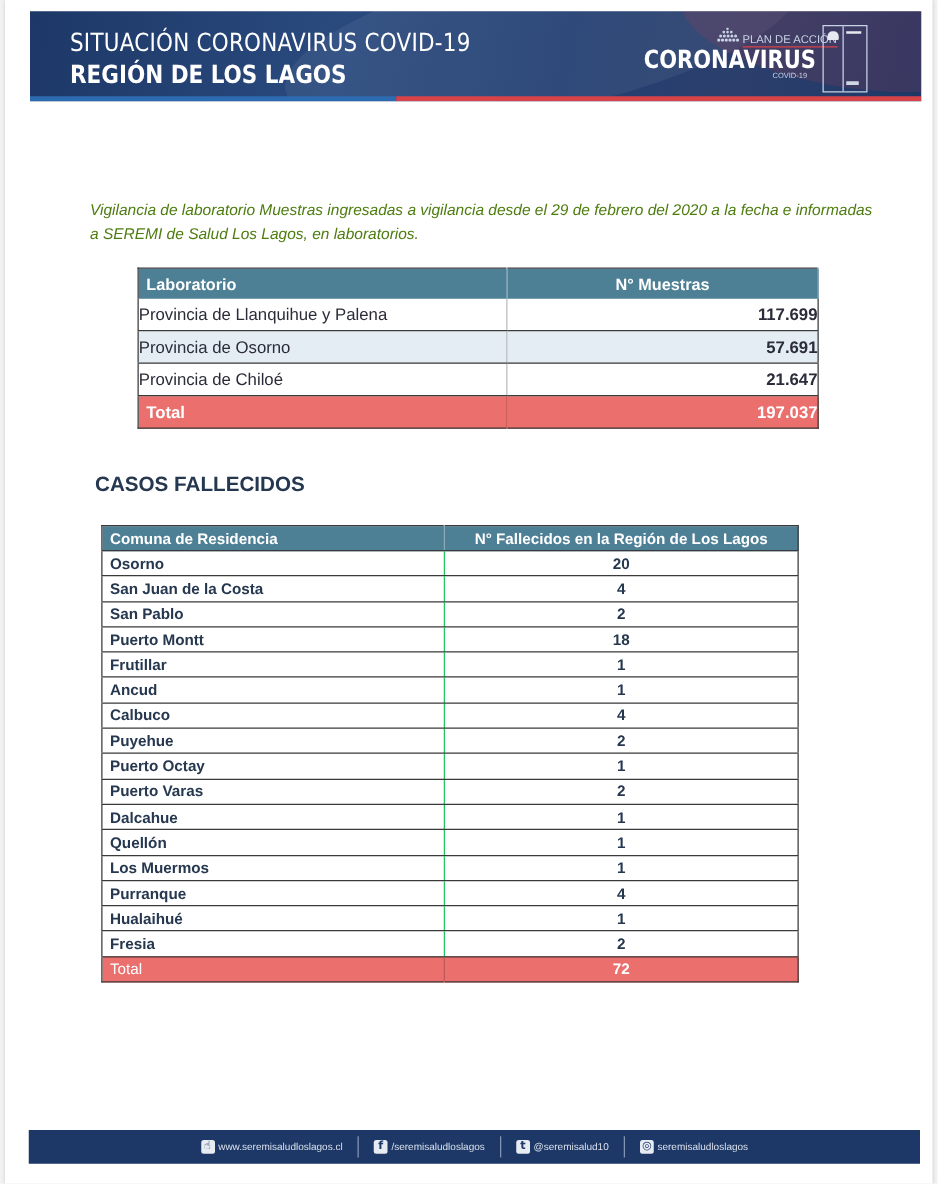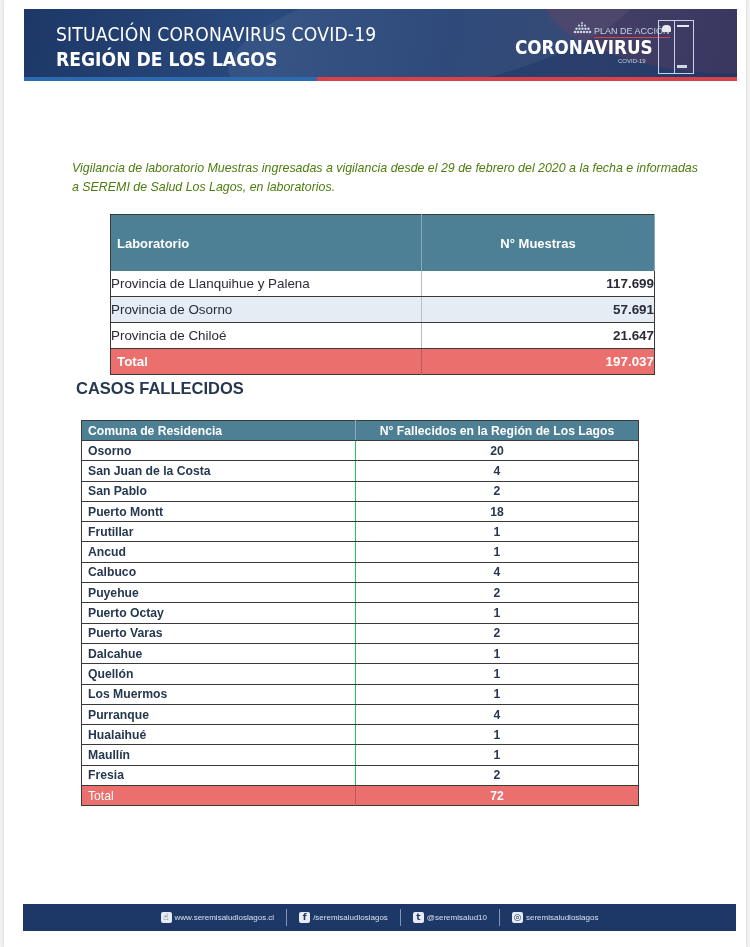--- a/index.html
+++ b/index.html
@@ -84,21 +84,21 @@
 
   
   table { border-collapse: collapse; }
   .lab-table {
     position: absolute; left: 106px; top: 214px; width: 545px;
     font-family: "Liberation Sans", sans-serif;
     border: 1px solid #3a3a3a;
   }
   .lab-table th {
     background: #4d7f95; color: #ffffff; font-weight: bold; font-size: 13px;
-    height: 24px; padding: 16px; border-right: 1px solid #8aa9b8;
+    height: 24px; padding: 0; border-right: 1px solid #8aa9b8;
   }
   .lab-table th.c1 { text-align: left; padding-left: 6px; width: 288px; }
   .lab-table th.c2 { text-align: center; }
   .lab-table td {
     font-size: 13.4px; height: 25px; padding: 0; color: #2b2b3a;
     border-bottom: 1px solid #3a3a3a;
   }
   .lab-table td.c1 { text-align: left; padding-left: 0; border-right: 1px solid #bcbcbc; }
   .lab-table td.c2 { text-align: right; font-weight: bold; color: #2b2b3a; }
   .lab-table tr.alt td { background: #e3edf3; }
@@ -282,24 +282,20 @@
         </tr>
         <tr>
           <td class="c1">Purranque</td>
           <td class="c2">4</td>
         </tr>
         <tr>
           <td class="c1">Hualaihué</td>
           <td class="c2">1</td>
         </tr>
         <tr>
-          <td class="c1">Maullín</td>
-          <td class="c2">1</td>
-        </tr>
-        <tr>
           <td class="c1">Fresia</td>
           <td class="c2">2</td>
         </tr>
         <tr class="total" id="deaths-total">
         <td class="c1">Total</td>
         <td class="c2">72</td>
       </tr>
     </tbody>
   </table>
 

